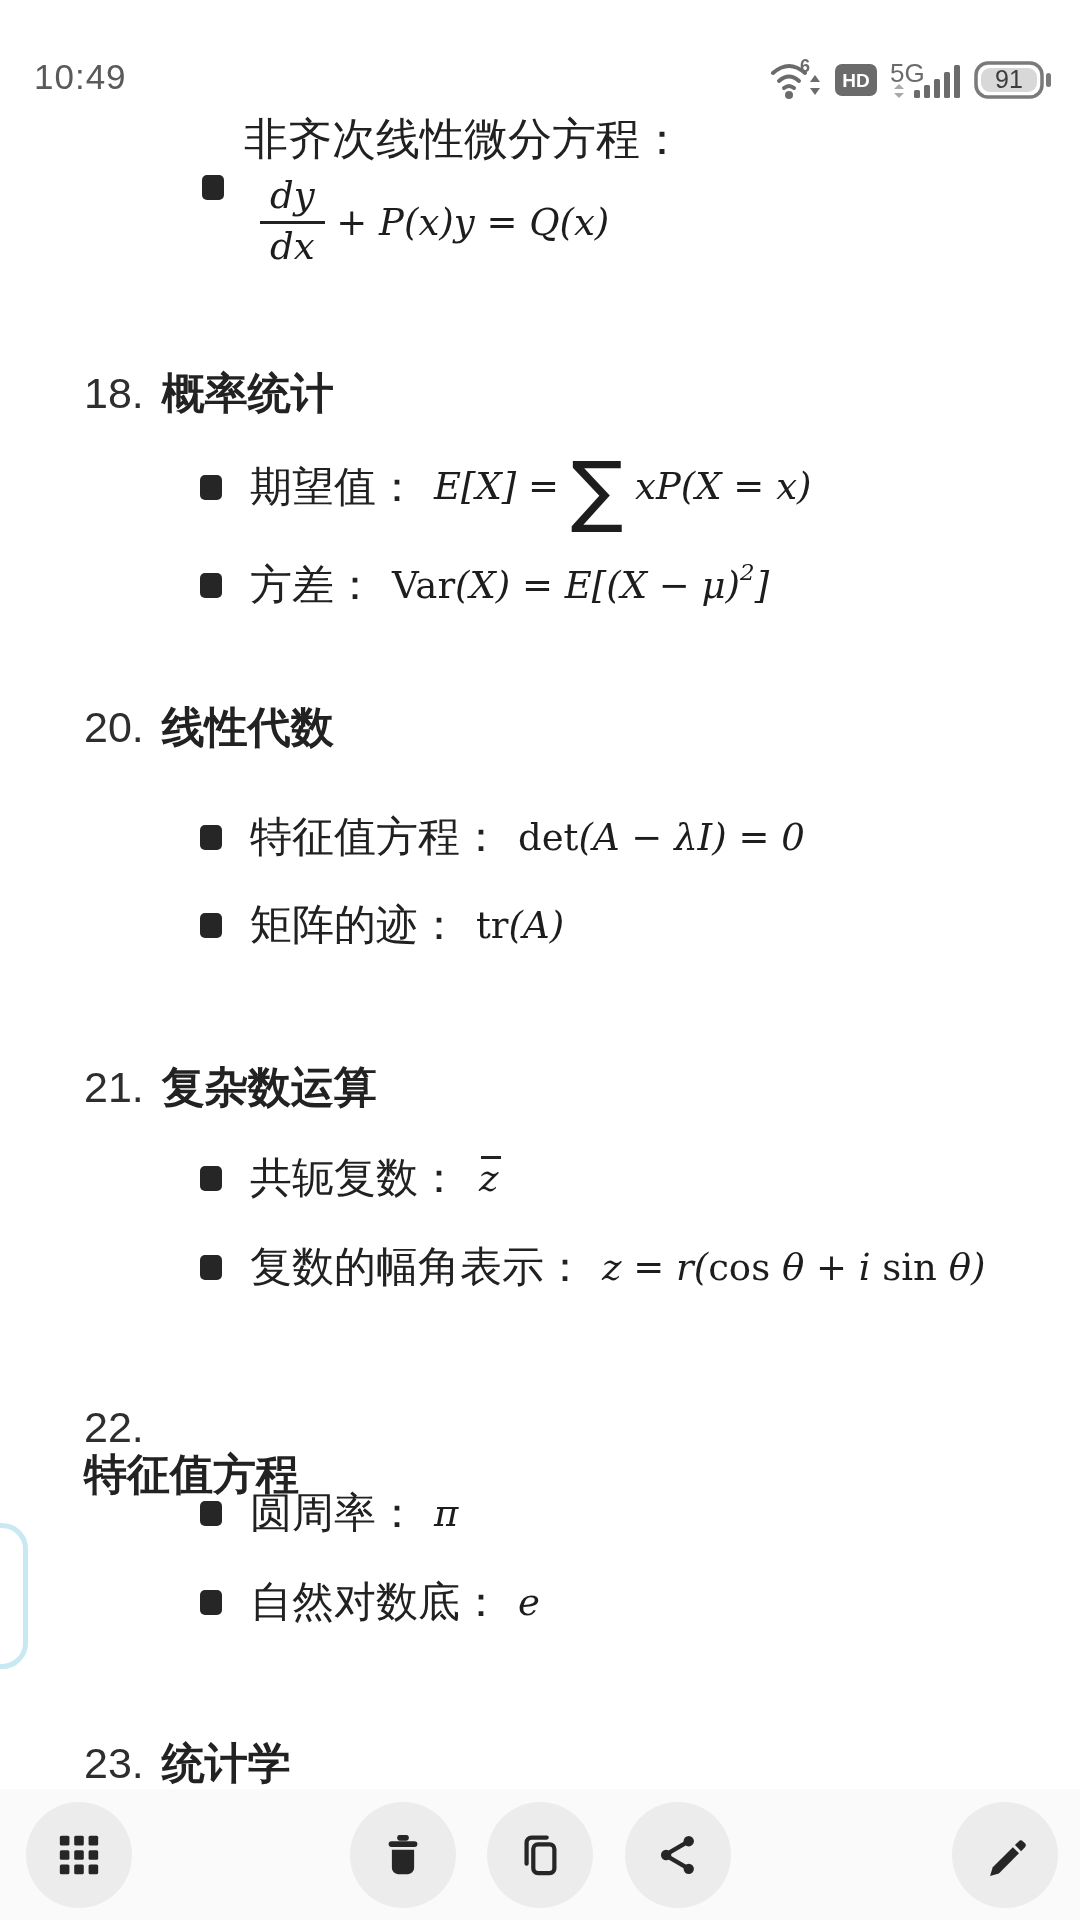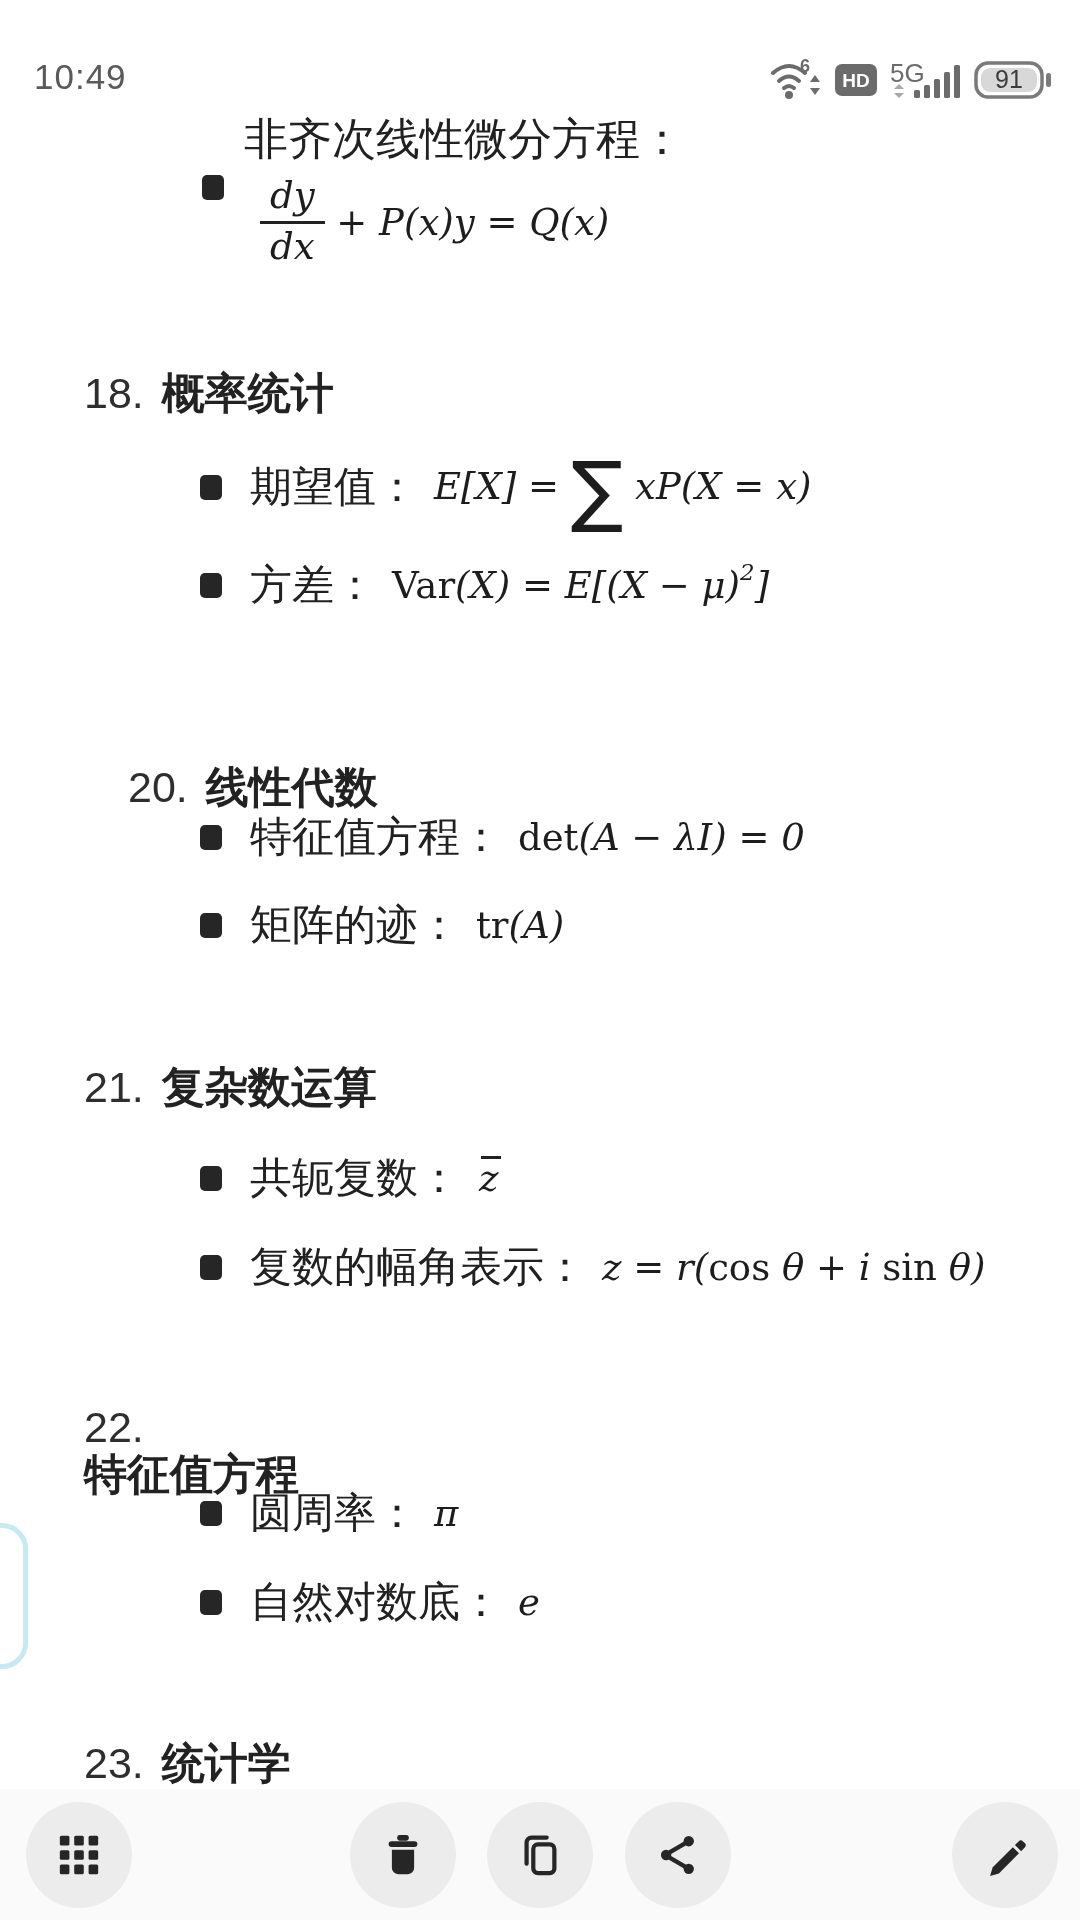--- a/index.html
+++ b/index.html
@@ -101,21 +101,21 @@
     <span class="bullet"></span>
     <span class="lbl">期望值：</span>
     <span class="math"><span class="it">E[X] = </span><span class="sum">∑</span><span class="it"> xP(X = x)</span></span>
   </div>
   <div class="row h60" style="top:555px;">
     <span class="bullet"></span>
     <span class="lbl">方差：</span>
     <span class="math"><span class="rm">Var</span><span class="it">(X) = E[(X − μ)</span><span class="sup">2</span><span class="it">]</span></span>
   </div>
 
-  <div class="abs heading" style="top:764px;margin-left:44px;">
+  <div class="abs heading" style="top:704px;">
     <span class="num">20.</span>
     <span class="ttl">线性代数</span>
   </div>
   <div class="row h60" style="top:807px;">
     <span class="bullet"></span>
     <span class="lbl">特征值方程：</span>
     <span class="math"><span class="rm">det</span><span class="it">(A − λI) = 0</span></span>
   </div>
   <div class="row h60" style="top:895px;">
     <span class="bullet"></span>

